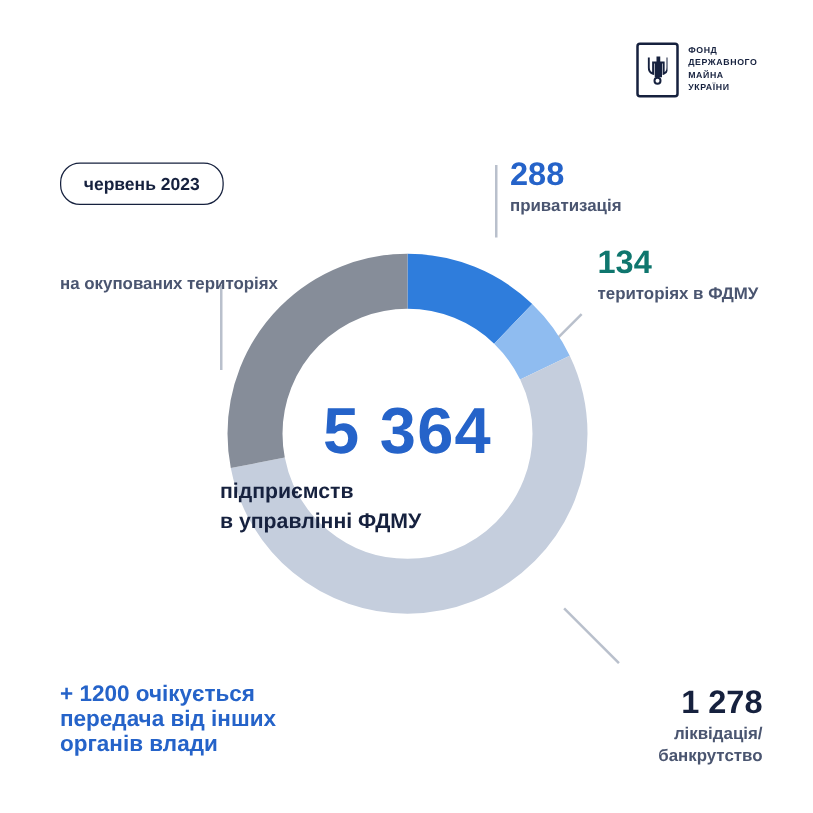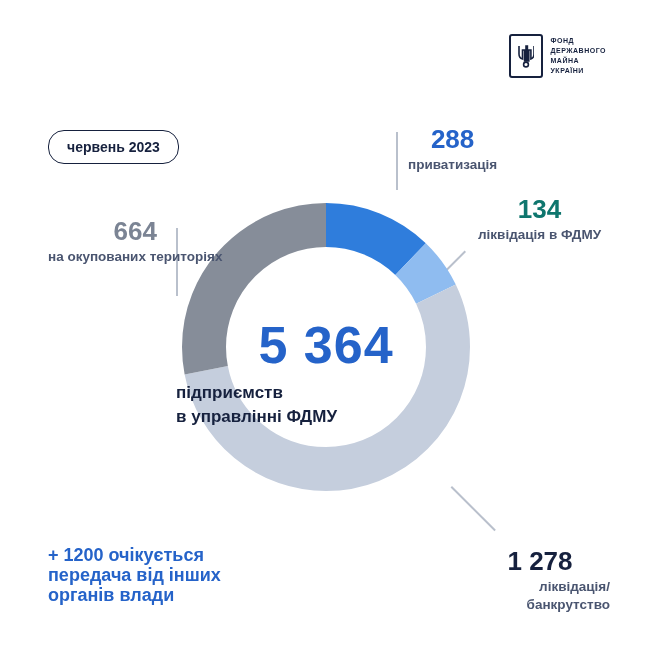--- a/index.html
+++ b/index.html
@@ -114,21 +114,20 @@
     font-weight: bold;
     color: #16213e;
   }
 
   
   .callout { position: absolute; }
   .callout .val {
     font-size: 26px;
     font-weight: bold;
     line-height: 30px;
-    text-align: center;
   }
   .callout .lbl {
     font-size: 13.5px;
     line-height: 18px;
     font-weight: bold;
     color: #4a5570;
     margin-top: 2px;
   }
 
   .c-priv { left: 408px; top: 124px; }
@@ -210,28 +209,27 @@
     </div>
   </div>
 
   <div class="callout c-priv">
     <div class="val">288</div>
     <div class="lbl">приватизація</div>
   </div>
 
   <div class="callout c-fdmu">
     <div class="val">134</div>
-    <div class="lbl">ліквідація в ФДМУ</div>
+    <div class="lbl">територіях в ФДМУ</div>
   </div>
 
   <div class="callout c-liq">
     <div class="val">1 278</div>
     <div class="lbl">ліквідація/банкрутство</div>
   </div>
 
   <div class="callout c-occ">
-    <div class="val">664</div>
     <div class="lbl">на окупованих територіях</div>
   </div>
 
   <div class="note">+ 1200 очікується передача від інших органів влади</div>
 
 </div>
 
 </body></html>

